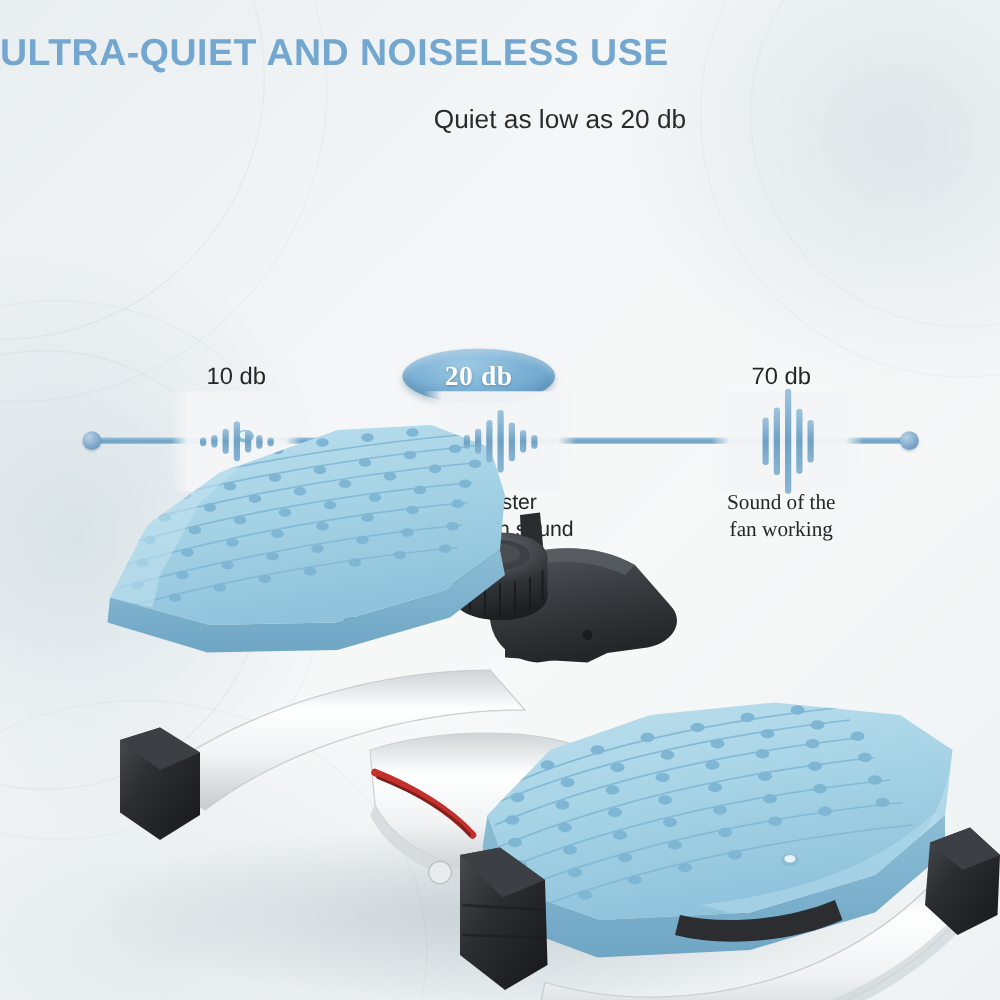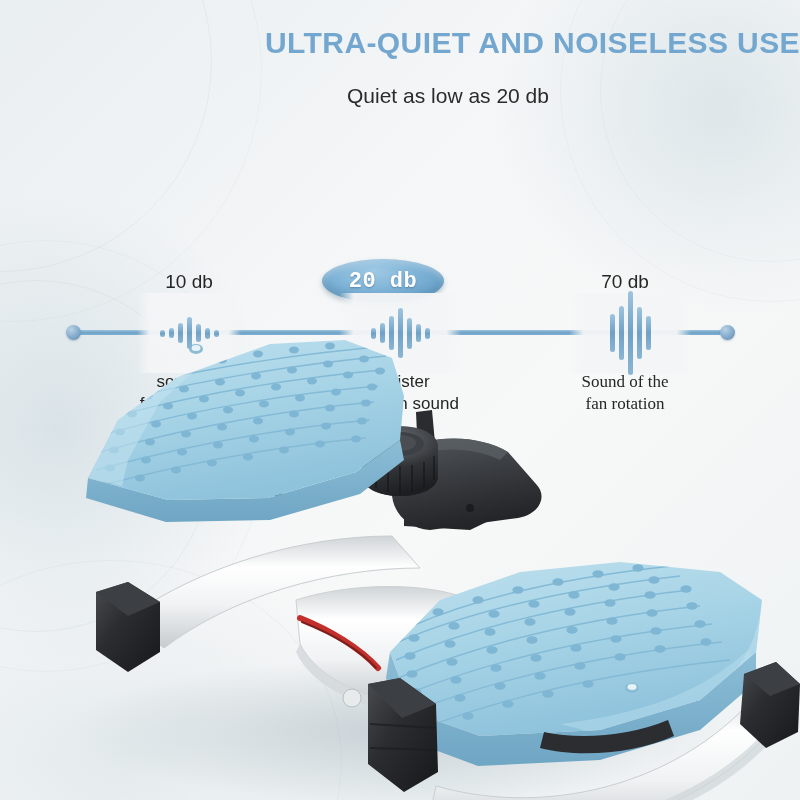--- a/index.html
+++ b/index.html
@@ -35,21 +35,21 @@
     pointer-events: none;
   }
   .swirl.soft { border-color: rgba(160,185,196,0.10); }
 
   
   .headline {
     position: absolute;
     top: 26px;
     left: 0;
     width: 800px;
-    text-align: right;
+    text-align: left;
     font-size: 30px;
     font-weight: bold;
     letter-spacing: 0.4px;
     color: #74a7cf;
     font-family: "Liberation Sans", sans-serif;
   }
   .subhead {
     position: absolute;
     top: 84px;
     left: 0;
@@ -57,21 +57,21 @@
     text-align: center;
     font-size: 21px;
     color: #2b2b2b;
     font-family: "Liberation Sans", sans-serif;
     padding-left: 48px;
   }
 
   
   .scale {
     position: absolute;
-    top: 126px;
+    top: 146px;
     left: 0;
     width: 800px;
     height: 170px;
   }
   .scale-line {
     position: absolute;
     top: 204px;
     left: 73px;
     width: 654px;
     height: 5px;
@@ -141,21 +141,21 @@
     display: flex;
     align-items: center;
     justify-content: center;
   }
   .badge-text {
     color: #ffffff;
     font-size: 22px;
     font-weight: bold;
     letter-spacing: 0.5px;
     text-shadow: 0 1px 2px rgba(40,80,110,0.45);
-    font-family: Liberation Mono, monospace;
+    font-family: Liberation Serif, serif;
   }
 
   .caption {
     position: absolute;
     text-align: center;
     font-size: 17px;
     line-height: 22px;
     color: #262626;
     font-family: "Liberation Sans", sans-serif;
   }
@@ -231,21 +231,21 @@
     <div class="caption c1">
       <span>sound of</span><br>
       <span>falling leaves</span>
     </div>
     <div class="caption c2">
       <span>twister</span><br>
       <span>rotation sound</span>
     </div>
     <div class="caption c3">
       <span>Sound of the</span><br>
-      <span>fan rotation</span>
+      <span>fan working</span>
     </div>
   </div>
 
   <div class="product">
     <svg width="800" height="500" viewBox="0 0 800 500" xmlns="http://www.w3.org/2000/svg">
       <defs>
         <linearGradient id="pedalTop" x1="0" y1="0" x2="0.35" y2="1">
           <stop offset="0%" stop-color="#bee0ee"></stop>
           <stop offset="45%" stop-color="#a9d5e7"></stop>
           <stop offset="100%" stop-color="#8fc3dc"></stop>

